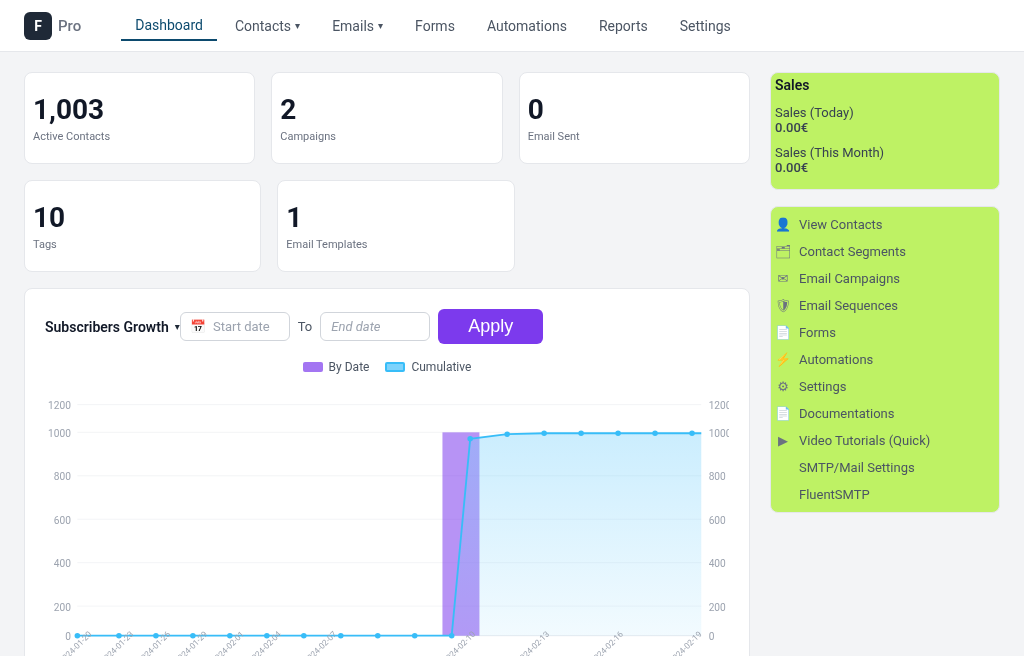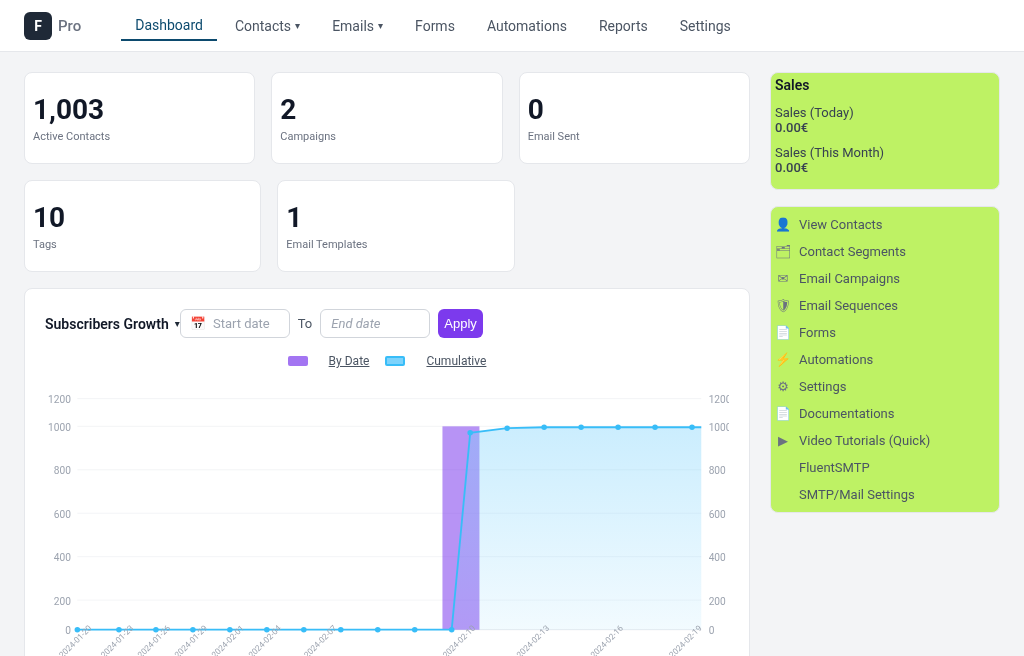--- a/index.html
+++ b/index.html
@@ -65,26 +65,26 @@
     .chart-title { font-size: 14px; font-weight: 600; color: #111827; }
     .chart-controls { display: flex; align-items: center; gap: 8px; }
     .date-input {
       border: 1px solid #d1d5db; border-radius: 6px; padding: 6px 10px;
       font-size: 13px; color: #9ca3af; background: #fff; width: 110px;
       display: flex; align-items: center; gap: 6px;
     }
     .to-label { font-size: 13px; color: #4b5563; }
     .apply-btn {
       background: #7c3aed; color: #fff; border: none; border-radius: 6px;
-      padding: 7px 6px; font-size: 13px; font-weight: 500; cursor: pointer;
+      padding: 7px 30px; font-size: 18px; font-weight: 500; cursor: pointer;
     }
 
     
     .chart-legend { display: flex; gap: 16px; justify-content: center; margin-bottom: 8px; }
-    .legend-item { display: flex; align-items: center; gap: 21px; font-size: 12px; color: #4b5563; text-decoration: underline; }
+    .legend-item { display: flex; align-items: center; gap: 6px; font-size: 12px; color: #4b5563; }
     .legend-swatch { width: 20px; height: 10px; border-radius: 2px; }
     .legend-swatch.by-date { background: #7c3aed; opacity: 0.7; }
     .legend-swatch.cumulative { background: #7dd3fc; border: 2px solid #38bdf8; }
 
     
     .chart-container { position: relative; width: 100%; }
 
     
     .sidebar-card {
       background: #bef264; border-radius: 8px; border: 1px solid #e5e7eb;
@@ -308,23 +308,23 @@
         <li class="quick-link-item">
           <span class="quick-link-icon">📄</span>
           <span>Documentations</span>
         </li>
         <li class="quick-link-item">
           <span class="quick-link-icon">▶</span>
           <span>Video Tutorials (Quick)</span>
         </li>
         <li class="quick-link-item">
           <span class="quick-link-icon"></span>
+          <span>SMTP/Mail Settings</span>
+        </li>
+        <li class="quick-link-item">
+          <span class="quick-link-icon"></span>
           <span>FluentSMTP</span>
-        </li>
-        <li class="quick-link-item">
-          <span class="quick-link-icon"></span>
-          <span>SMTP/Mail Settings</span>
         </li>
       </ul>
     </div>
 
   </div>
 </div>
 
 </body></html>

